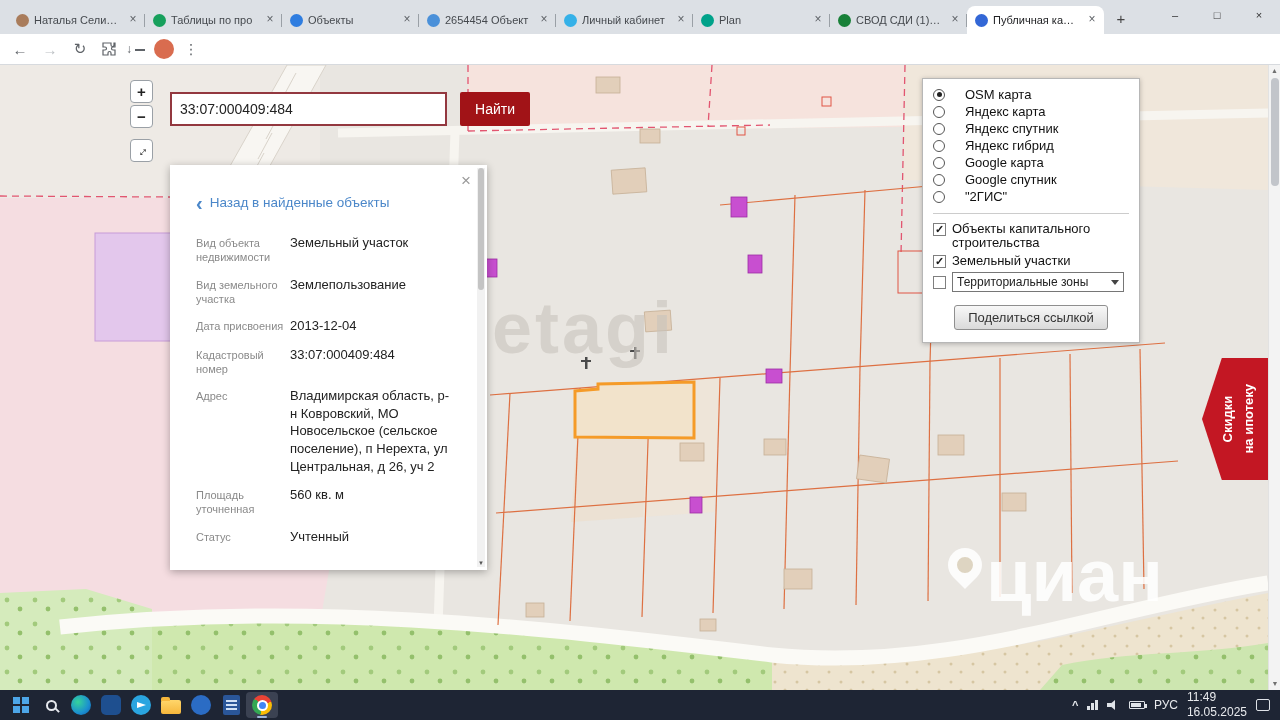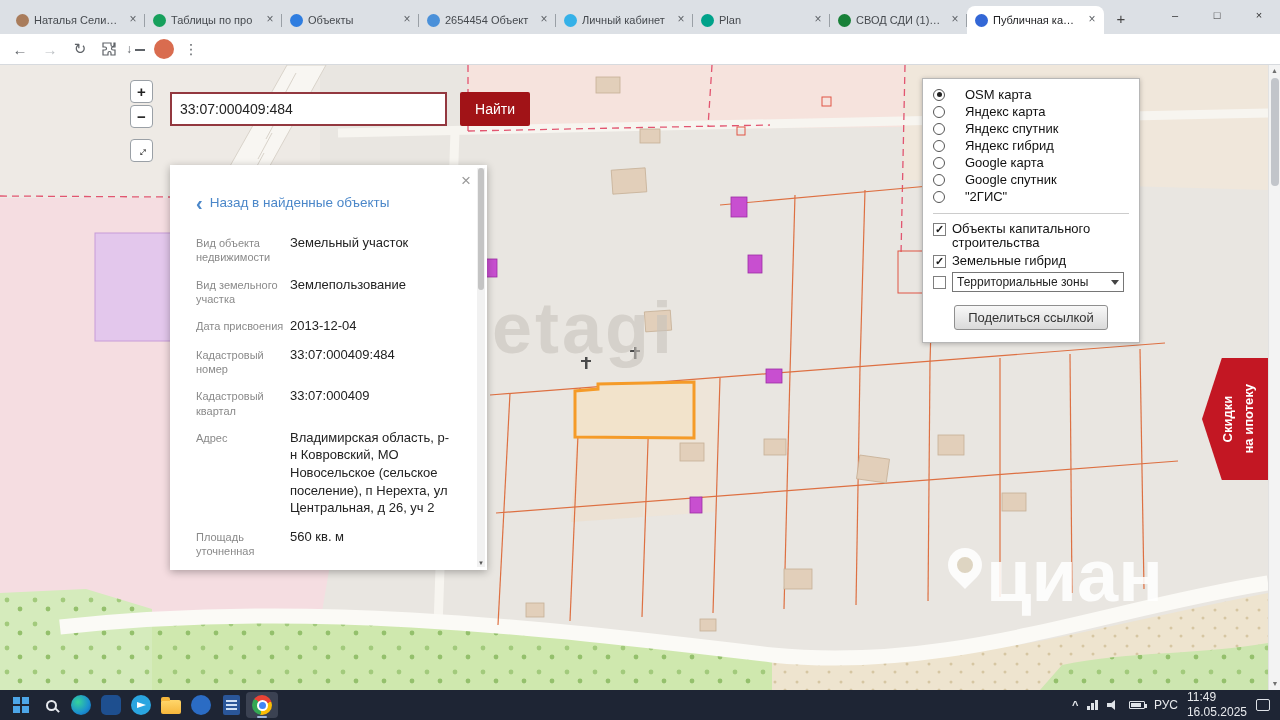--- a/index.html
+++ b/index.html
@@ -343,24 +343,20 @@
             <div class="field-row">
               <div class="field-label">Дата присвоения</div>
               <div class="field-value">2013-12-04</div>
             </div>
 
             <div class="field-row">
               <div class="field-label">Кадастровый номер</div>
               <div class="field-value">33:07:000409:484</div>
             </div>
 
-            <div class="field-row">
-              <div class="field-label">Кадастровый квартал</div>
-              <div class="field-value">33:07:000409</div>
-            </div>
 
             <div class="field-row">
               <div class="field-label">Адрес</div>
               <div class="field-value">Владимирская область, р-н Ковровский, МО Новосельское (сельское поселение), п Нерехта, ул Центральная, д 26, уч 2</div>
             </div>
 
             <div class="field-row">
               <div class="field-label">Площадь уточненная</div>
               <div class="field-value">560 кв. м</div>
             </div>
@@ -418,21 +414,21 @@
       <div class="layers-divider"></div>
       <div>
 
           <div class="chk-row">
             <span class="cb on"></span>
             <span class="chk-label">Объекты капитального строительства</span>
           </div>
 
           <div class="chk-row">
             <span class="cb on"></span>
-            <span class="chk-label">Земельные гибрид</span>
+            <span class="chk-label">Земельный участки</span>
           </div>
 
         </div>
       <div class="zones-row">
         <span class="cb"></span>
         <div class="zone-select">
           <span>Территориальные зоны</span>
           <span class="sel-arrow"></span>
         </div>
       </div>

